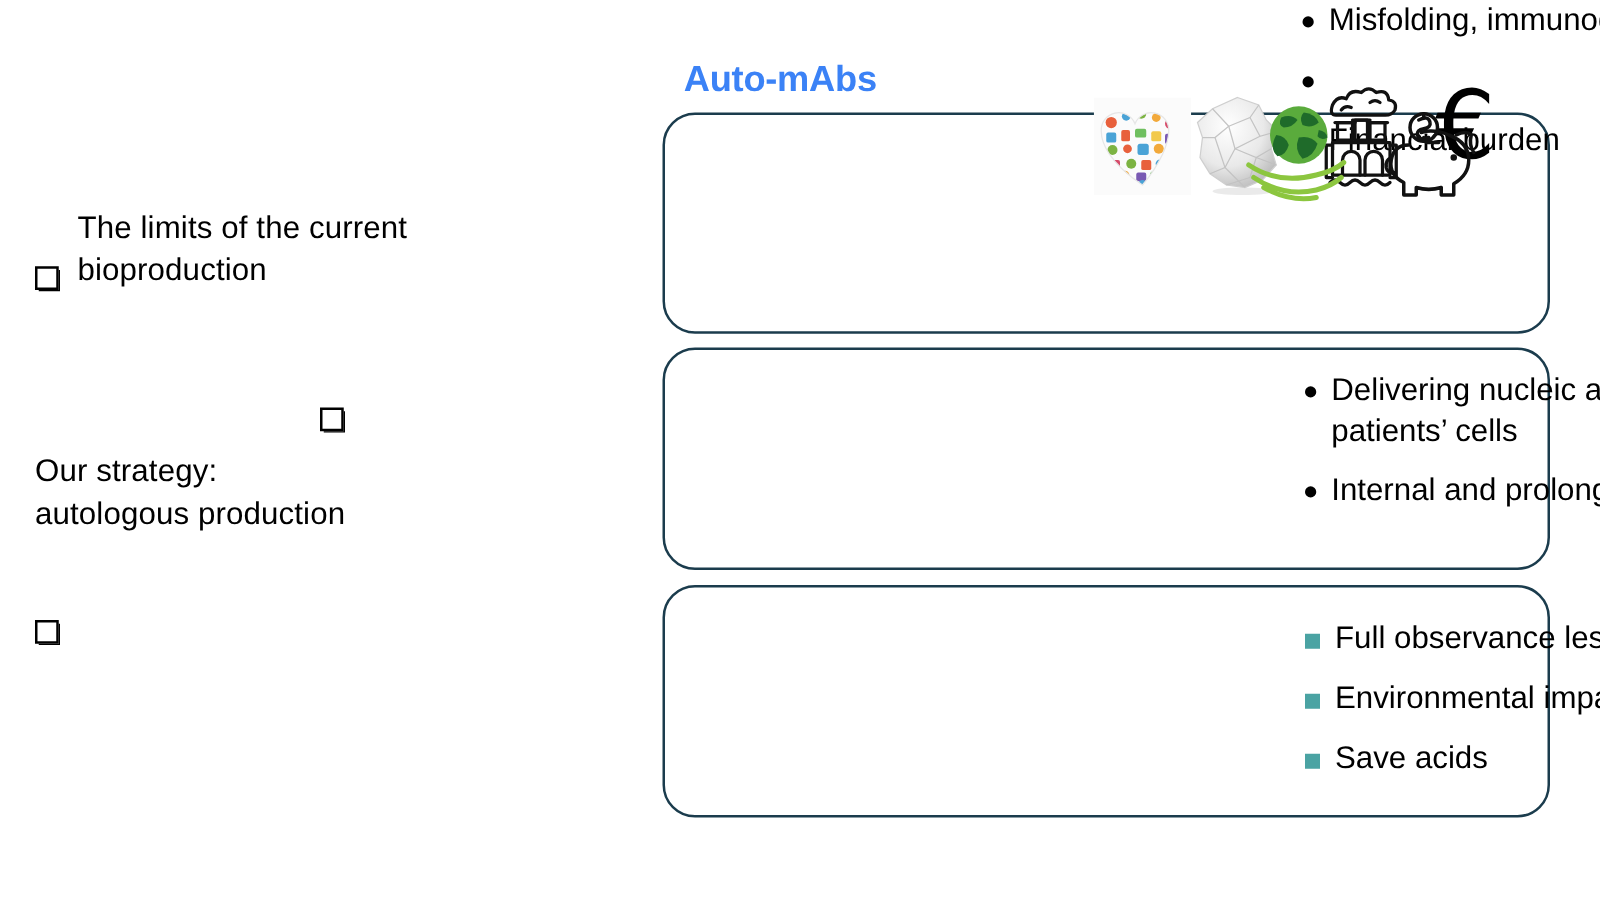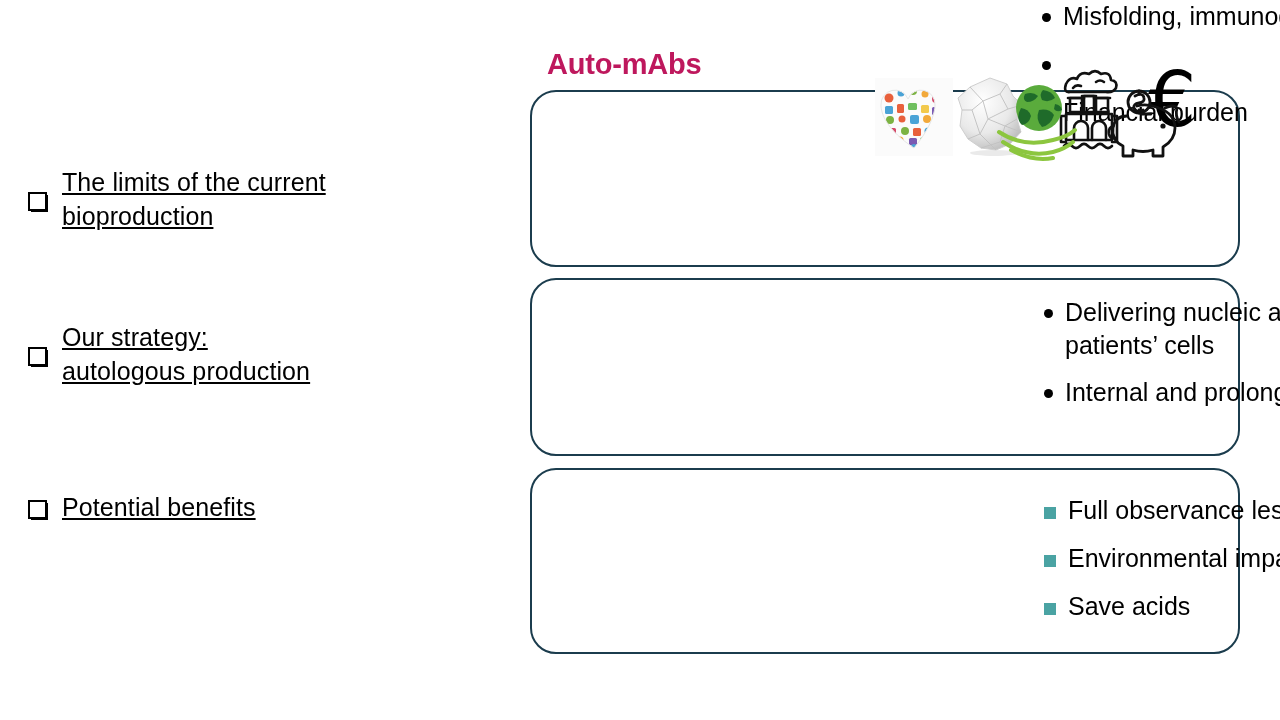--- a/index.html
+++ b/index.html
@@ -21,26 +21,25 @@
     position: absolute;
     left: 0px;
     top: 0px;
     width: 500px;
     height: 720px;
   }
   .agenda-item {
     position: absolute;
     left: 28px;
     display: flex;
-    align-items: center;
+    align-items: flex-end;
     gap: 14px;
-    text-decoration: underline;
   }
   #agenda-item-0 { top: 165px; }
-  #agenda-item-1 { top: 320px; }
+  #agenda-item-1 { top: 320px; flex-direction: column; }
   #agenda-item-2 { top: 490px; }
 
   .checkbox-icon {
     position: relative;
     flex: 0 0 auto;
     width: 20px;
     height: 20px;
     margin-top: 6px;
   }
   .checkbox-icon::before {
@@ -77,21 +76,21 @@
     top: 0px;
     width: 780px;
     height: 720px;
   }
   #panel-title {
     position: absolute;
     left: 47px;
     top: 48px;
     font-size: 29px;
     font-weight: bold;
-    color: #be185d;
+    color: #3b82f6;
     letter-spacing: -0.2px;
   }
 
   .callout-box {
     position: absolute;
     box-sizing: border-box;
     border: 2.2px solid #1b3c4d;
     border-radius: 26px;
     background: #ffffff;
   }
@@ -187,21 +186,20 @@
   </div>
 
   <div class="agenda-item" id="agenda-item-1">
     <span class="checkbox-icon"></span>
     <span class="agenda-text">Our strategy:
  autologous production</span>
   </div>
 
   <div class="agenda-item" id="agenda-item-2">
     <span class="checkbox-icon"></span>
-    <span class="agenda-text">Potential benefits</span>
   </div>
 
 </div>
 
 <div id="right-column">
 
   <div id="panel-title">Auto-mAbs</div>
 
   <div class="callout-box" id="callout-box-0"></div>
 

